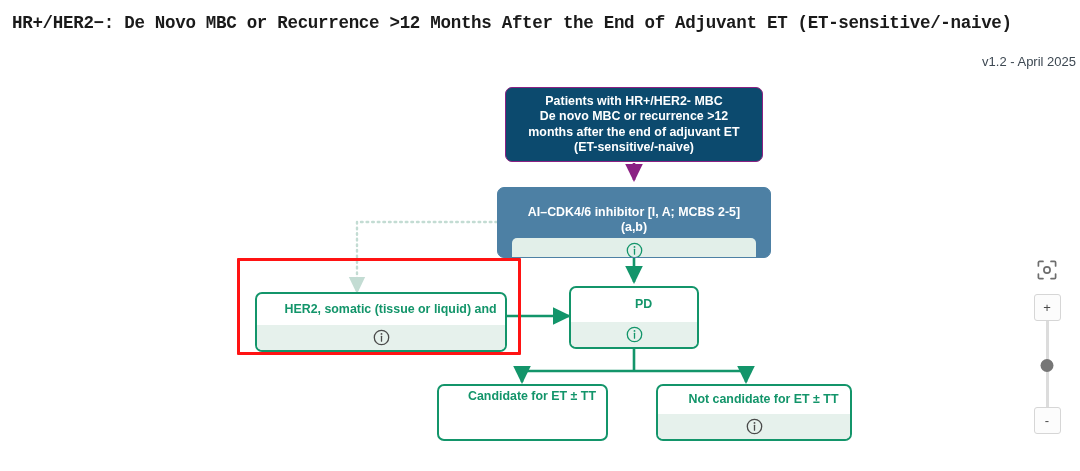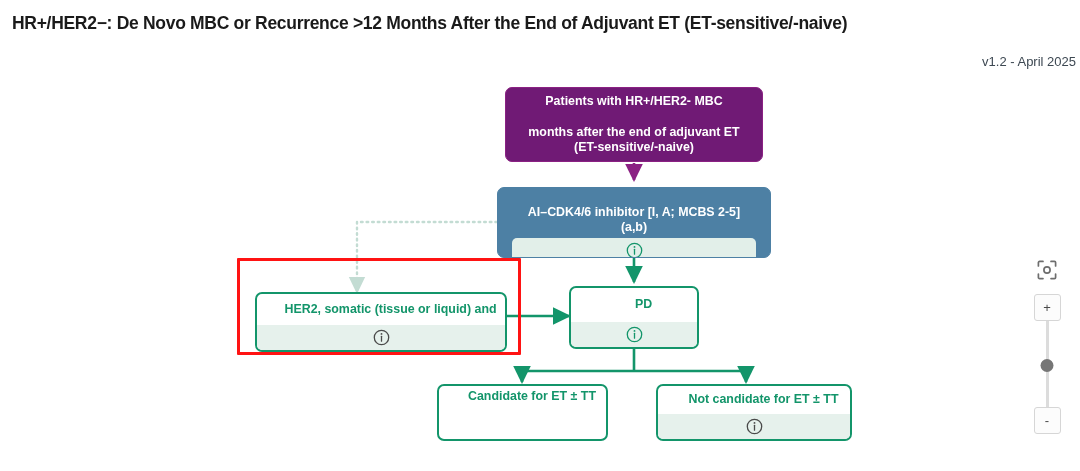--- a/index.html
+++ b/index.html
@@ -13,20 +13,21 @@
 
   
   .page-title {
     position: absolute;
     left: 12px; top: 13px;
     font-size: 17.5px;
     font-weight: bold;
     color: #1a1a1a;
     letter-spacing: -0.3px;
     white-space: nowrap;
+    font-family: Liberation Mono, monospace;
   }
   .version-label {
     position: absolute;
     right: 4px; top: 54px;
     font-size: 13px;
     color: #3d4852;
     white-space: nowrap;
   }
 
   
@@ -54,21 +55,21 @@
   .node .foot {
     flex: 0 0 auto;
     display: flex;
     align-items: center;
     justify-content: center;
     background: #e6f1ec;
   }
 
   
   .node-purple {
-    background: #701a75;
+    background: #0c4a6e;
     border: 1px solid #8b2183;
   }
   .node-purple .head {
     color: #ffffff;
     font-size: 12.4px;
     padding: 6px 10px;
   }
 
   
   .node-blue {
@@ -192,21 +193,21 @@
         <path d="M522,371 L746,371" fill="none" stroke="#13956a" stroke-width="2.6"></path>
         <line x1="522" y1="371" x2="522" y2="382" stroke="#13956a" stroke-width="2.6" marker-end="url(#ah-green)"></line>
         <line x1="746" y1="371" x2="746" y2="382" stroke="#13956a" stroke-width="2.6" marker-end="url(#ah-green)"></line>
       </g>
     </svg>
 
     <div class="node node-purple" style="left:505px; top:87px; width:258px; height:75px;">
       <div class="head">
         <span>
           <span>Patients with HR+/HER2- MBC</span><br>
-          <br>
+          <span>De novo MBC or recurrence &gt;12</span><br>
           <span>months after the end of adjuvant ET</span><br>
           <span>(ET-sensitive/-naive)</span>
         </span>
       </div>
     </div>
 
     <div class="node node-blue" style="left:497px; top:187px; width:274px; height:71px;">
       <div class="head">
         <span>
           <span>AI–CDK4/6 inhibitor [I, A; MCBS 2-5]</span><br>

